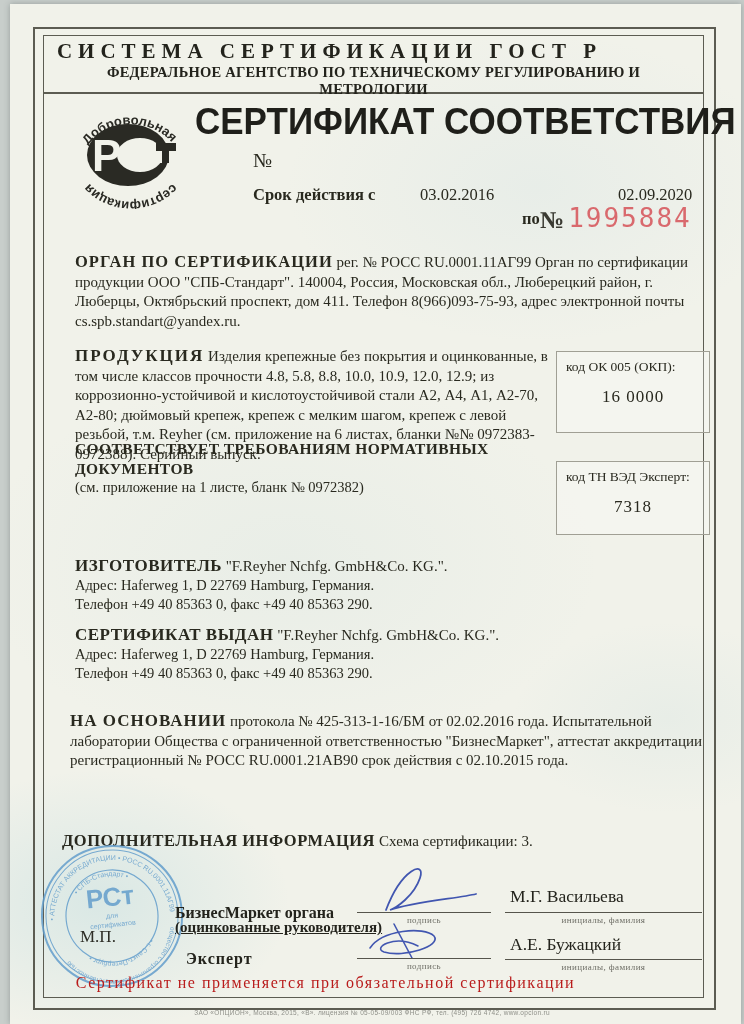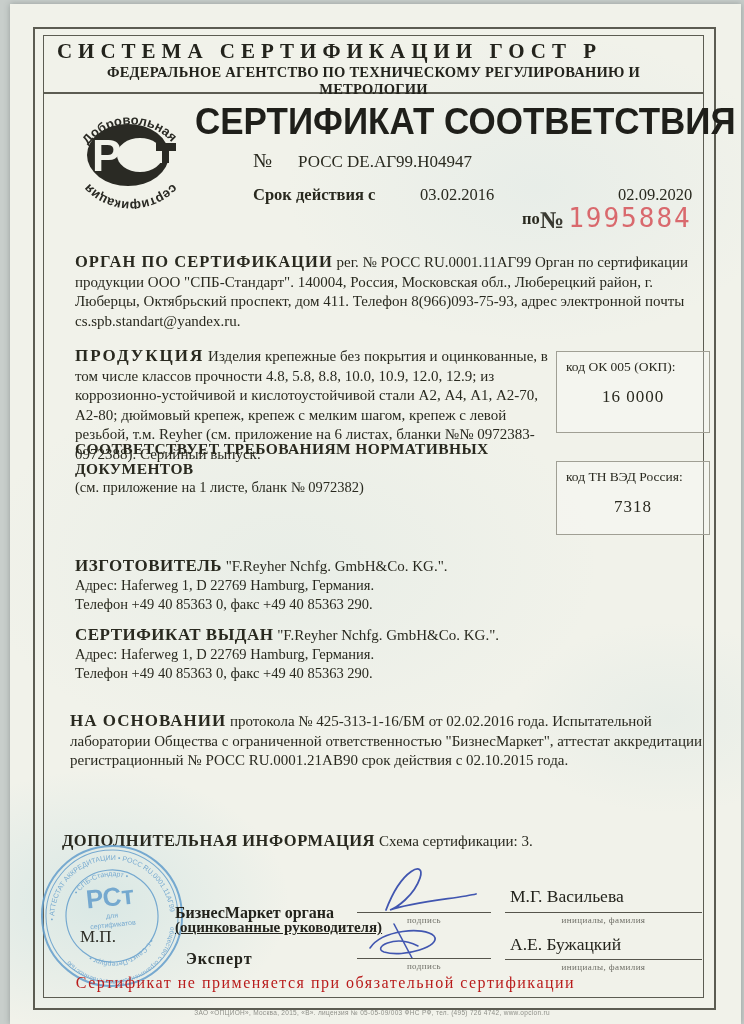--- a/index.html
+++ b/index.html
@@ -112,21 +112,20 @@
       <rect x="86" y="46" width="22" height="20" fill="#f1f2ea"></rect>
       <rect x="88" y="46" width="20" height="8" fill="#2a2a24"></rect>
       <rect x="94" y="46" width="7" height="20" fill="#2a2a24"></rect>
     </g>
     <text x="24" y="74" font-family="Liberation Sans, sans-serif" font-size="44" font-weight="bold" fill="#f1f2ea">Р</text>
   </svg>
 
   <div class="title abs">СЕРТИФИКАТ СООТВЕТСТВИЯ</div>
 
   <span class="certno-label abs">№</span>
-  <span class="certno-value abs">РОСС DE.АГ99.H04947</span>
 
   <span class="validity-label abs">Срок действия  с</span>
   <span class="validity-from abs">03.02.2016</span>
   <span class="validity-po abs">по</span>
   <span class="validity-to abs">02.09.2020</span>
 
   <div class="blankno abs">
     <span class="nz">№</span>
     <span class="digits">1995884</span>
   </div>
@@ -139,21 +138,21 @@
     <div class="cb-label">код ОК 005 (ОКП):</div>
     <div class="cb-value">16 0000</div>
   </div>
 
   <div class="para conform abs">
     <div class="s-label">СООТВЕТСТВУЕТ ТРЕБОВАНИЯМ НОРМАТИВНЫХ ДОКУМЕНТОВ</div>
     <div class="note">(см. приложение на 1 листе, бланк № 0972382)</div>
   </div>
 
   <div class="codebox tnved-box abs">
-    <div class="cb-label">код ТН ВЭД Россия:</div>
+    <div class="cb-label">код ТН ВЭД Эксперт:</div>
     <div class="cb-value">7318</div>
   </div>
 
   <div class="party abs">
     <div><span class="s-label">ИЗГОТОВИТЕЛЬ</span> <span class="p-name">"F.Reyher Nchfg. GmbH&amp;Co. KG.".</span></div>
     <div>Адрес: Haferweg 1, D 22769 Hamburg, Германия.</div>
     <div>Телефон +49 40 85363 0, факс +49 40 85363 290.</div>
   </div>
 
   <div class="party issued abs">

